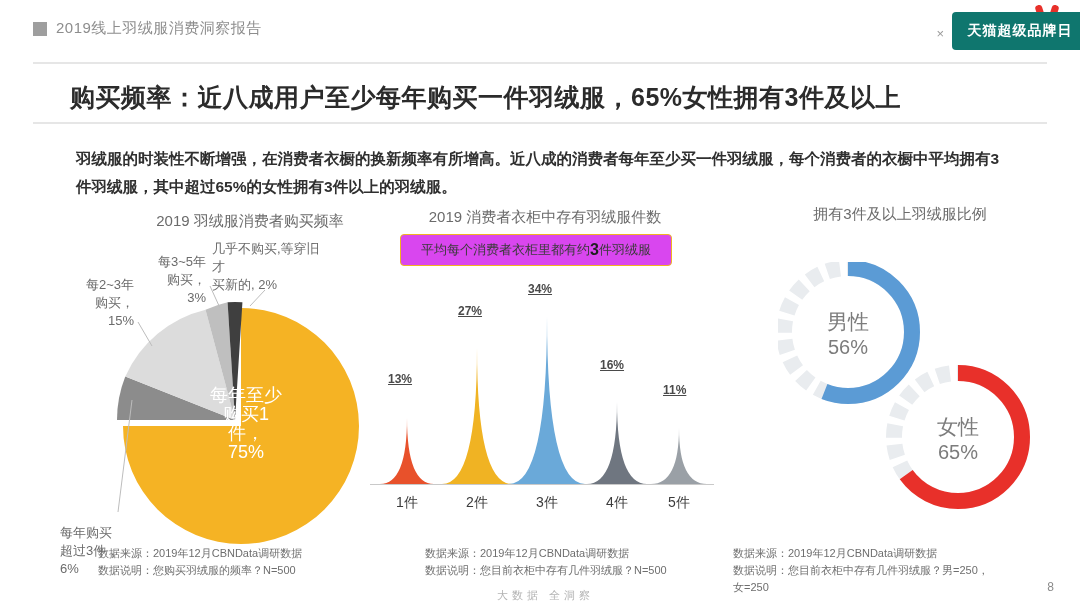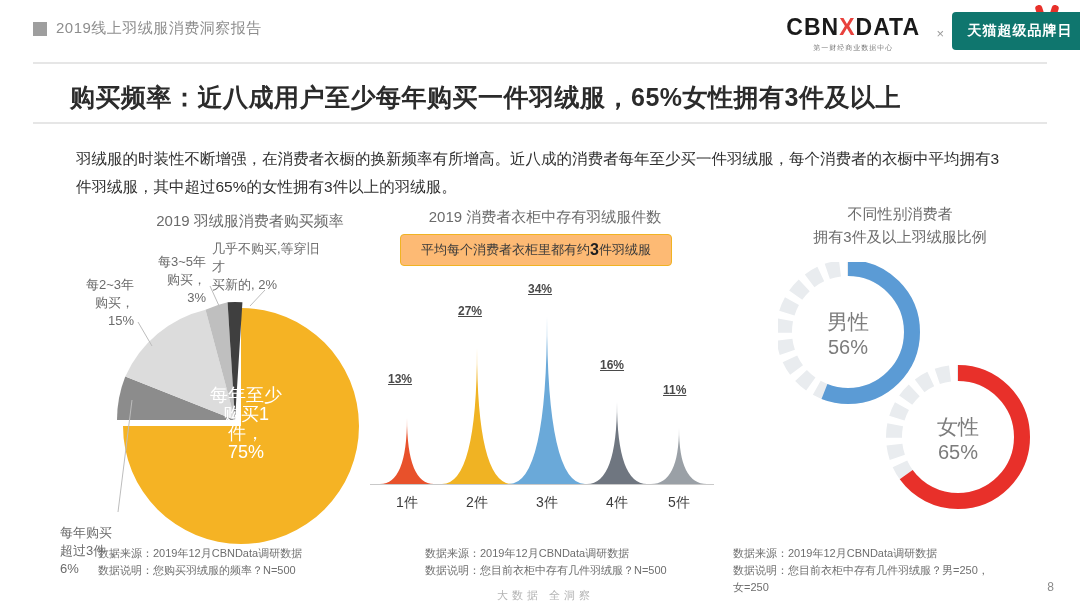--- a/index.html
+++ b/index.html
@@ -62,35 +62,35 @@
     font-size:25px;font-weight:bold;color:#2b2b2b;letter-spacing:.5px;
     display:flex;align-items:center;
   }
   .title-rule-bot{
     position:absolute;left:33px;top:122px;width:1014px;height:2px;background:#e6e6e6;
   }
 
   
   .intro{
     position:absolute;left:76px;top:145px;width:935px;
-    font-size:15.5px;line-height:28px;color:#2f2f2f;
+    font-size:15.5px;line-height:28px;color:#2f2f2f;font-weight:bold;
   }
 
   
   .sec-title{
     position:absolute;font-size:15px;color:#6b6b6b;text-align:center;
   }
   #sec1{left:100px;top:212px;width:300px;}
   #sec2{left:390px;top:208px;width:310px;}
   #sec3{left:770px;top:202px;width:260px;line-height:23px;}
 
   
   .banner{
     position:absolute;left:400px;top:234px;width:270px;height:30px;
-    border:1.5px solid #f0b323;border-radius:4px;background:#fdba74;
+    border:1.5px solid #f0b323;border-radius:4px;background:#d946ef;
     display:flex;align-items:center;justify-content:center;
     font-size:13px;color:#3a3a3a;
   }
   .banner b{font-size:16px;color:#1f1f1f;}
 
   
   .pie-lab{
     position:absolute;font-size:13px;color:#6b6b6b;line-height:18px;
   }
   #pl-a{left:212px;top:240px;width:120px;}
@@ -133,41 +133,36 @@
     position:absolute;right:26px;top:580px;font-size:12px;color:#8a8a8a;
   }
 </style>
 </head>
 <body>
 
 <div class="header">
   <div class="hdr-square"></div>
   <div class="hdr-title">2019线上羽绒服消费洞察报告</div>
 
-  <div class="logo-cbn">
-    <div class="big"><span>CBN</span><span class="x">X</span><span>DATA</span></div>
-    <div class="sub">第一财经商业数据中心</div>
-  </div>
   <div class="logo-times">×</div>
   <div class="tmall-ears"></div>
   <div class="logo-tmall">
     <span>天猫超级品牌日</span>
   </div>
 </div>
 
 <div class="title-rule-top"></div>
 <div class="page-title">购买频率：近八成用户至少每年购买一件羽绒服，65%女性拥有3件及以上</div>
 <div class="title-rule-bot"></div>
 
 <div class="intro">羽绒服的时装性不断增强，在消费者衣橱的换新频率有所增高。近八成的消费者每年至少买一件羽绒服，每个消费者的衣橱中平均拥有3件羽绒服，其中超过65%的女性拥有3件以上的羽绒服。</div>
 
 <div class="sec-title" id="sec1">2019 羽绒服消费者购买频率</div>
 <div class="sec-title" id="sec2">2019 消费者衣柜中存有羽绒服件数</div>
 <div class="sec-title" id="sec3">
-  <div>不同性别消费者</div>
   <div>拥有3件及以上羽绒服比例</div>
 </div>
 
 <svg width="320" height="320" style="position:absolute;left:60px;top:250px;">
 
   <g transform="translate(6,6)">
     <path d="M175,170 L175,52 A118,118 0 1,1 57,170 Z" fill="#f5b324"></path>
   </g>
 
   <path d="M175,170 L57,170 A118,118 0 0,1 65.3,126.6 Z" fill="#8c8c8c"></path>

